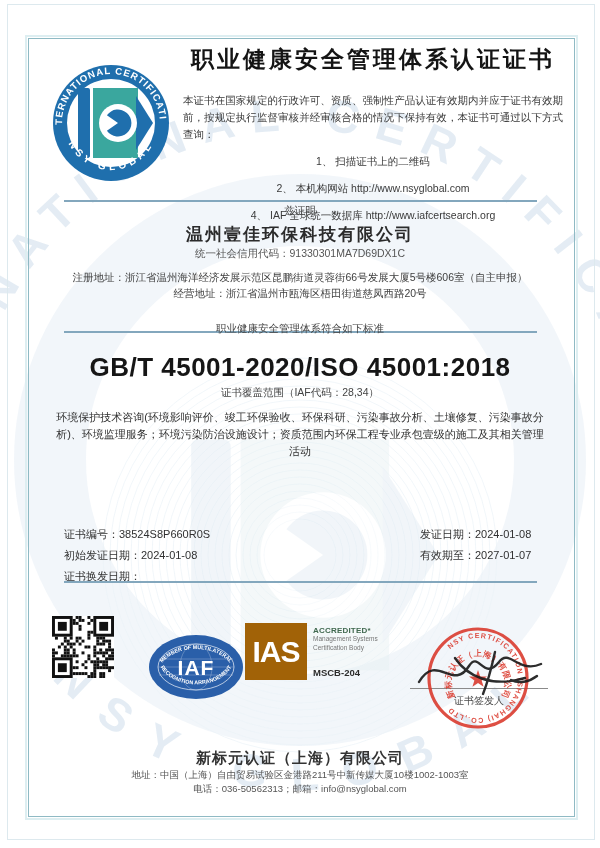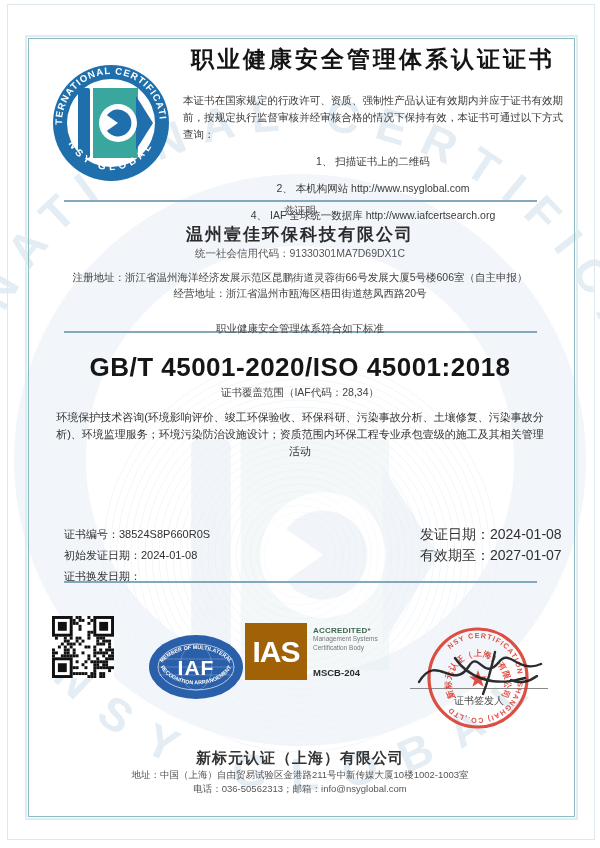--- a/index.html
+++ b/index.html
@@ -19,21 +19,21 @@
   .certify{top:204px;font-size:10.5px;color:#444;}
   .company{top:223px;font-size:17px;font-weight:600;letter-spacing:2px;color:#2b2b2b;}
   .code{top:247px;font-size:10.5px;color:#555;}
   .addr1{top:271px;font-size:10.5px;color:#3f3f3f;}
   .addr2{top:287px;font-size:10.5px;color:#3f3f3f;}
   .stdintro{top:322px;font-size:10.5px;color:#444;}
   .std{top:352px;font-size:26px;font-weight:700;letter-spacing:0.5px;color:#161616;}
   .scopelabel{top:386px;font-size:10.5px;color:#444;}
   .scope{left:52px;top:409px;width:496px;text-align:center;font-size:11px;line-height:1.55;color:#303030;}
   .infoL{left:64px;top:524px;font-size:11px;line-height:21px;color:#303030;}
-  .infoR{left:420px;top:524px;font-size:14px;line-height:21px;color:#303030;}
+  .infoR{left:420px;top:524px;font-size:11px;line-height:21px;color:#303030;}
   .sig-line{left:410px;top:688px;width:138px;border-top:1px solid #8a8a8a;height:0;}
   .sig-label{left:410px;top:694px;width:138px;text-align:center;font-size:10px;color:#4a4a4a;}
   .footer-co{top:749px;font-size:15px;font-weight:600;letter-spacing:1px;color:#333;}
   .footer-ad{top:769px;font-size:9.5px;color:#555;}
   .footer-ct{top:783px;font-size:9.5px;color:#555;}
   .ias-box{left:245px;top:623px;width:62px;height:57px;background:#a16207;color:#fff;display:flex;align-items:center;justify-content:center;font-size:30px;font-weight:700;letter-spacing:-1px;}
   .ias-text{left:313px;top:626px;width:80px;}
   .ias-acc{font-size:8px;font-weight:700;color:#40684f;letter-spacing:0.2px;}
   .ias-sm{font-size:6.5px;color:#777;line-height:1.35;}
   .ias-code{font-size:9.5px;font-weight:700;color:#2c2c2c;margin-top:14px;}

